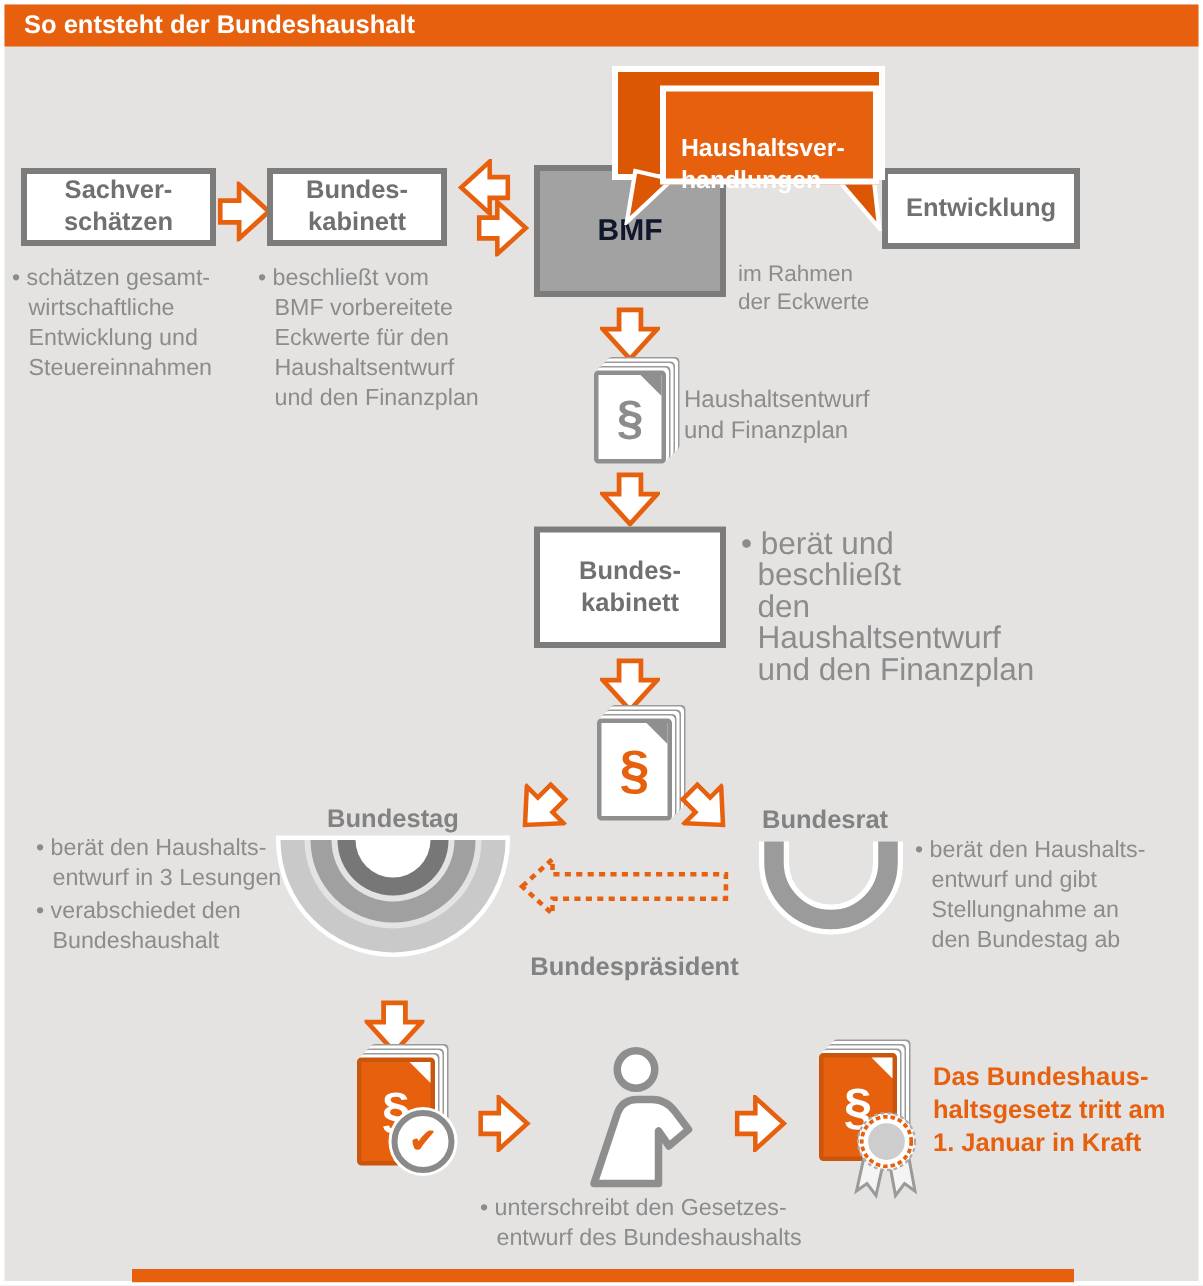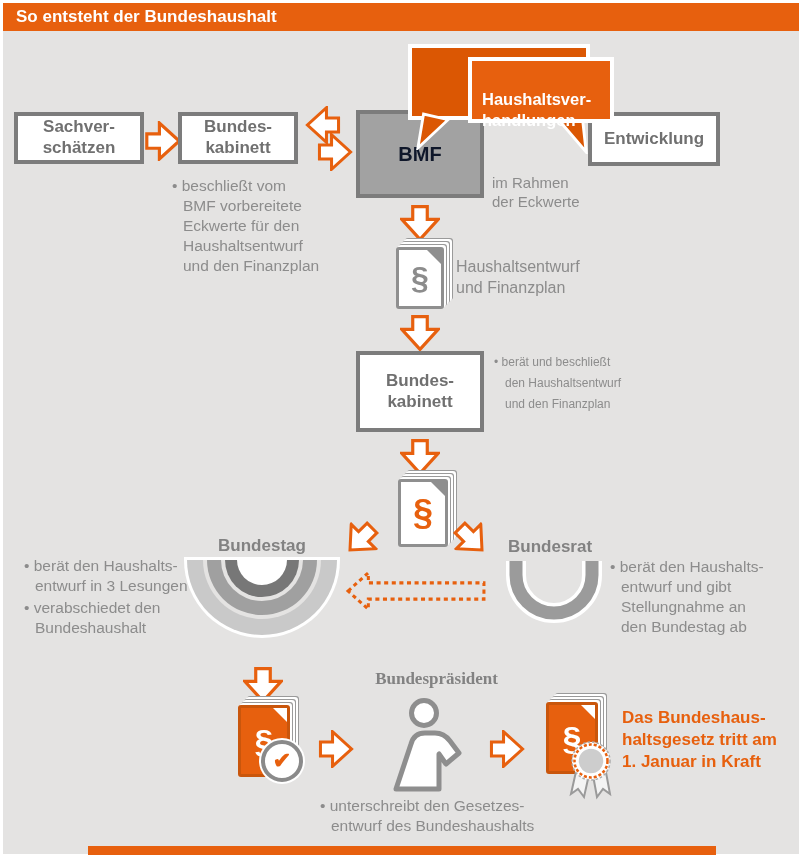--- a/index.html
+++ b/index.html
@@ -15,21 +15,21 @@
   .node.bmf{background:#A2A2A2;color:#0f172a;font-size:20px;}
   .bullet{color:#8C8C8C;font-size:15.5px;line-height:20px;white-space:pre-line;
           padding-left:11px;text-indent:-11px;}
   .plainnote{color:#8C8C8C;font-size:15px;line-height:19px;white-space:pre-line;}
   .doclabel{color:#8C8C8C;font-size:16px;line-height:21px;white-space:pre-line;}
   .hdr{color:#828282;font-weight:bold;font-size:17px;}
   .finalnote{color:#E7600E;font-weight:bold;font-size:17px;line-height:22px;white-space:pre-line;}
   .bubble{border:4px solid #fff;color:#fff;font-weight:bold;font-size:16.5px;line-height:21px;
           white-space:pre-line;box-sizing:border-box;}
   .bubble.back{background:#DB5703;}
-  .bubble.front{background:#E7600E;padding:7px 10px;margin-left:28px;}
+  .bubble.front{background:#E7600E;padding:7px 10px;}
   .doc{background:#fff;border:3px solid #8F8F8F;border-radius:3px;box-sizing:border-box;
        display:flex;align-items:center;justify-content:center;
        box-shadow:2px -2px 0 0 #fff,3px -3px 0 0 #9A9A9A,5px -5px 0 0 #fff,
                   6px -6px 0 0 #9A9A9A,8px -8px 0 0 #fff,9px -9px 0 0 #9A9A9A;}
   .doc.orange{background:#E7600E;border-color:#C9560C;}
   .para{font-weight:bold;}
   .dogear{width:0;height:0;border-style:solid;border-width:0 14px 14px 0;
           border-color:transparent #8F8F8F transparent transparent;top:0;right:0;}
   .dogear.white{border-color:transparent #ffffff transparent transparent;}
   .halfdisc{border-radius:0 0 999px 999px;}
@@ -95,20 +95,24 @@
   <div class="abs" style="left:548px;top:110px;z-index:4;">
     <svg width="42" height="44" viewBox="0 0 44 46">
       <polygon points="40,44 4,2 36,8" fill="#DB5703" stroke="#fff" stroke-width="3"></polygon>
     </svg>
   </div>
   <div class="abs bubble front" style="left:440px;top:57px;width:146px;height:66px;z-index:5;">
     <span>Haushaltsver-
 handlungen</span>
   </div>
 
+  <div class="abs bullet" style="left:8px;top:176px;width:165px;">• schätzen gesamt-
+wirtschaftliche
+Entwicklung und
+Steuereinnahmen</div>
   <div class="abs bullet" style="left:172px;top:176px;width:165px;">• beschließt vom
 BMF vorbereitete
 Eckwerte für den
 Haushaltsentwurf
 und den Finanzplan</div>
 
   <div class="abs" style="left:400px;top:204px;">
     <svg width="40" height="38" viewBox="0 0 44 40">
       <polygon points="14,2 30,2 30,16 42,16 22,38 2,16 14,16" fill="#fff" stroke="#E7600E" stroke-width="3.5"></polygon>
     </svg>
@@ -124,21 +128,21 @@
   <div class="abs" style="left:400px;top:314px;">
     <svg width="40" height="38" viewBox="0 0 44 40">
       <polygon points="14,2 30,2 30,16 42,16 22,38 2,16 14,16" fill="#fff" stroke="#E7600E" stroke-width="3.5"></polygon>
     </svg>
   </div>
 
   <div class="abs node" style="left:356px;top:351px;width:128px;height:81px;">
     <span>Bundes-
 kabinett</span>
   </div>
-  <div class="abs bullet" style="left:494px;top:352px;width:185px;font-size:12px;line-height:21px;">• berät und beschließt
+  <div class="abs bullet" style="left:494px;top:352px;width:185px;font-size:21px;line-height:21px;">• berät und beschließt
 den Haushaltsentwurf
 und den Finanzplan</div>
 
   <div class="abs" style="left:400px;top:438px;">
     <svg width="40" height="38" viewBox="0 0 44 40">
       <polygon points="14,2 30,2 30,16 42,16 22,38 2,16 14,16" fill="#fff" stroke="#E7600E" stroke-width="3.5"></polygon>
     </svg>
   </div>
 
   <div class="abs doc" style="left:398px;top:479px;width:50px;height:68px;">
@@ -196,21 +200,21 @@
   </div>
 
   <div class="abs doc orange" style="left:238px;top:705px;width:52px;height:72px;">
     <div class="abs dogear white"></div>
     <span class="para" style="font-size:34px;color:#fff;">§</span>
     <div class="abs badge" style="right:-16px;bottom:-8px;">
       <span>✔</span>
     </div>
   </div>
 
-  <div class="abs hdr" style="left:348px;top:669px;width:150px;text-align:right;font-family:Liberation Serif, serif;">Bundespräsident</div>
+  <div class="abs hdr" style="left:348px;top:635px;width:150px;text-align:center;">Bundespräsident</div>
 
   <div class="abs" style="left:318px;top:730px;">
     <svg width="36" height="38" viewBox="0 0 40 44">
       <polygon points="2,14 16,14 16,2 38,22 16,42 16,30 2,30" fill="#fff" stroke="#E7600E" stroke-width="3.5"></polygon>
     </svg>
   </div>
 
   <div class="abs" style="left:384px;top:697px;">
     <svg width="78" height="96" viewBox="0 0 78 96">
       <circle cx="40" cy="16" r="12.5" fill="#fff" stroke="#8E8E8E" stroke-width="5"></circle>

